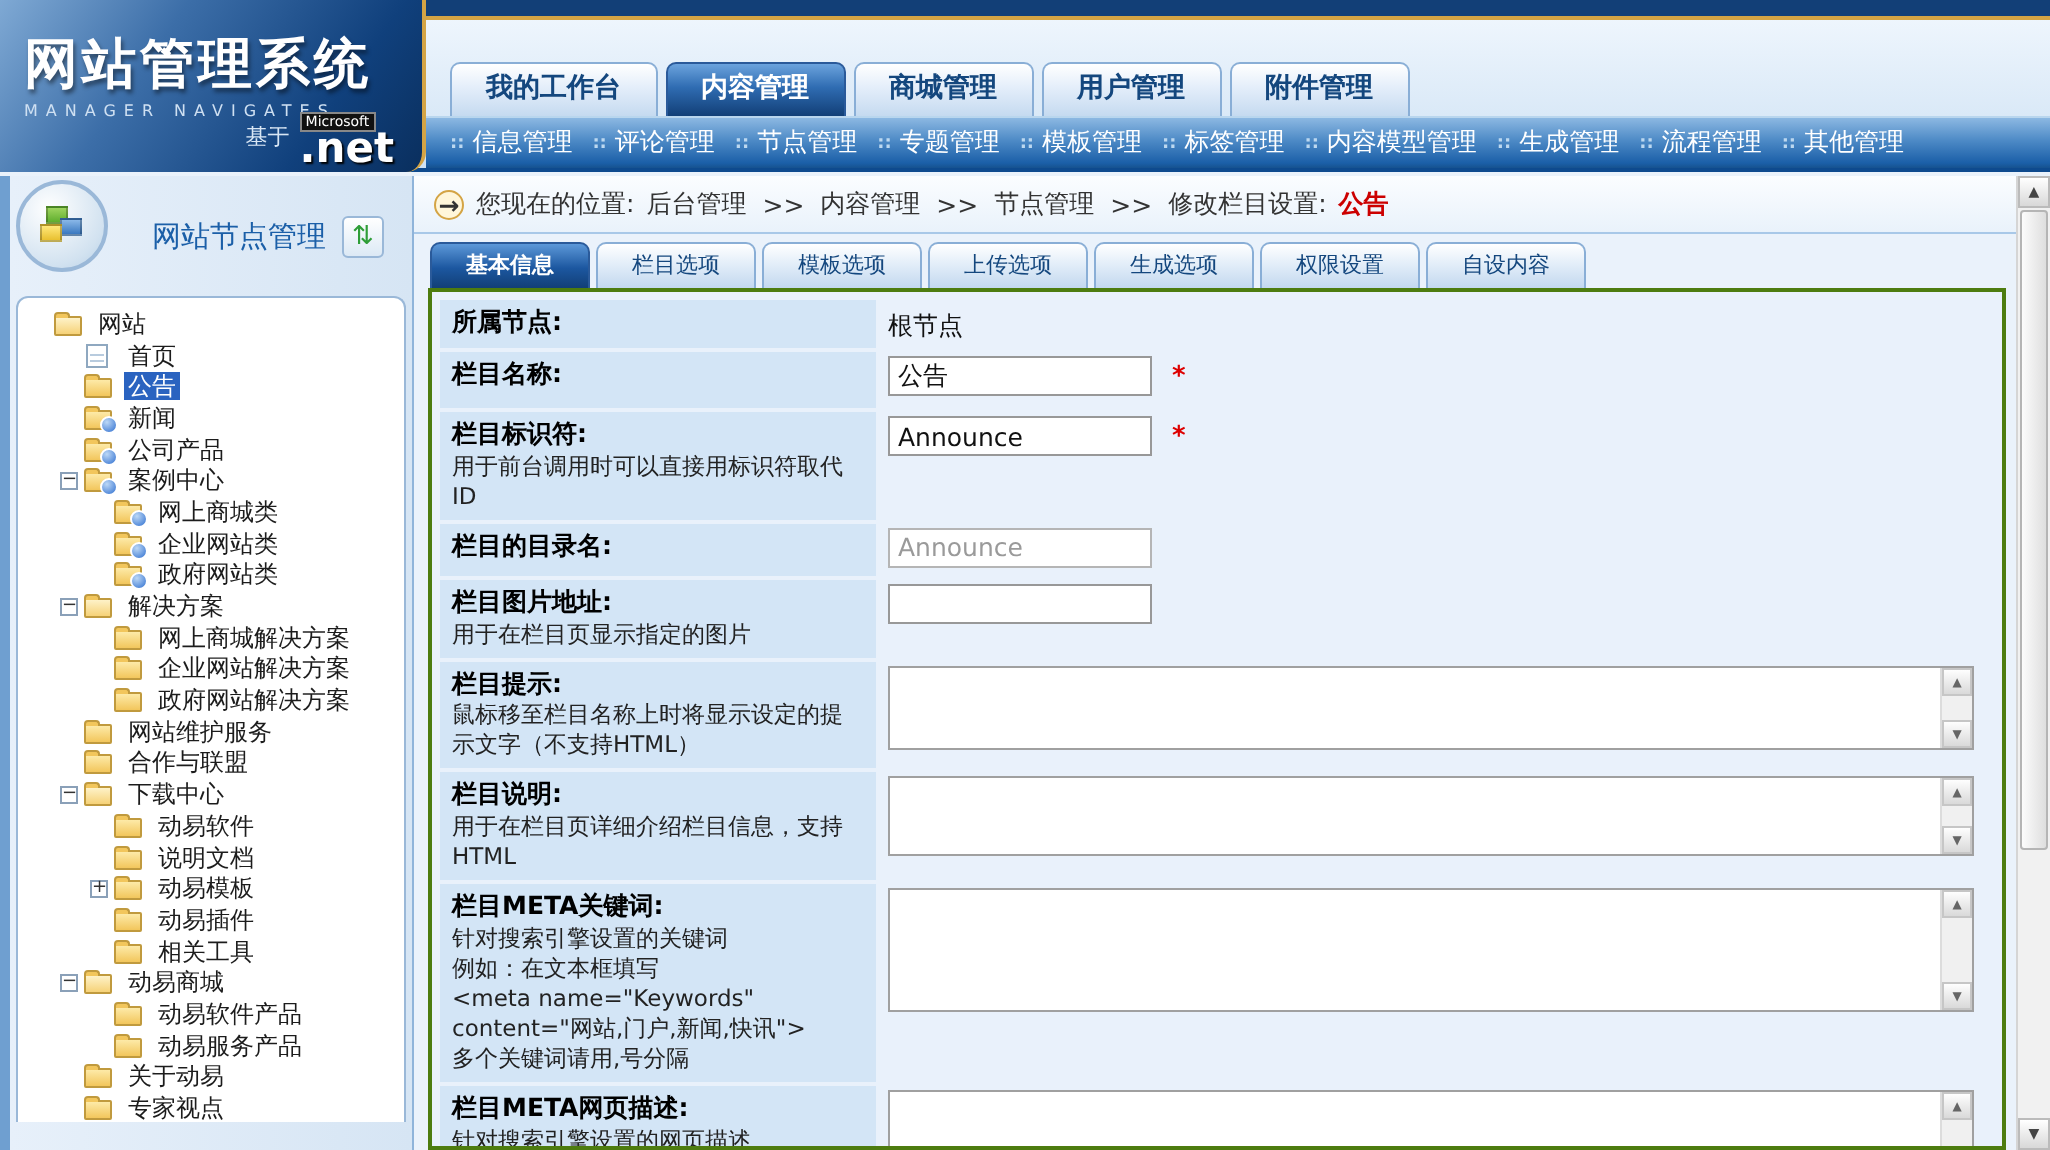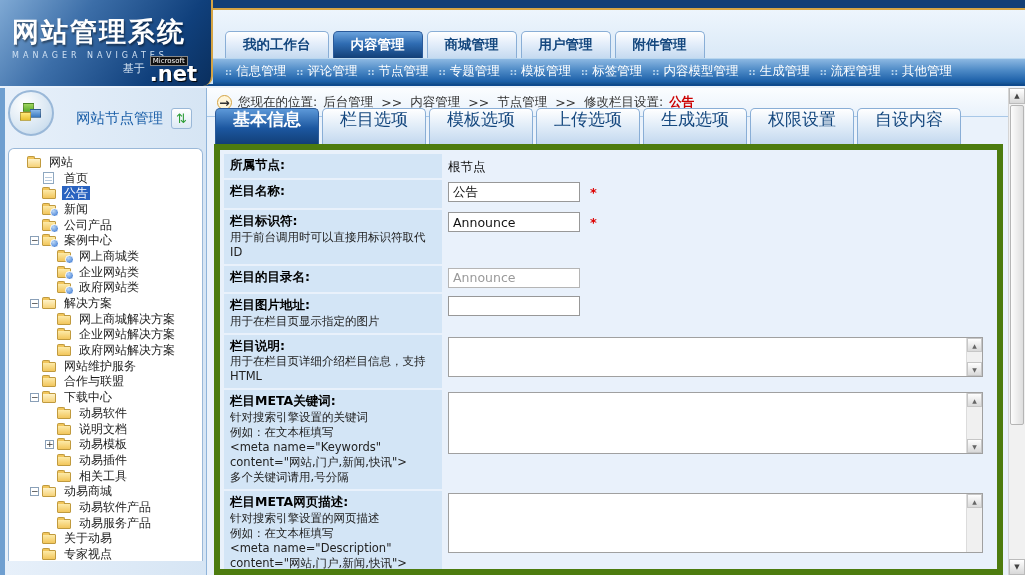--- a/index.html
+++ b/index.html
@@ -75,26 +75,26 @@
   .crumb-bar { flex:none; height:29px; display:flex; align-items:center; gap:6px; padding:0 10px;
                background:linear-gradient(#fbfdff,#e9f2fb); border-bottom:1px solid #a8c8e8; white-space:nowrap; }
   .crumb-icon { flex:none; width:15px; height:15px; border-radius:50%; border:1px solid #d4a445; background:#fff6da;
                 color:#e08a00; font-size:10px; line-height:13px; text-align:center; font-weight:bold; }
   .crumb-bar span { font-size:12.5px; color:#333; }
   .crumb-link { cursor:pointer; }
   .crumb-sep { color:#555; margin:0 2px; }
   .crumb-hl { color:#cc0000 !important; font-weight:bold; }
 
   .ftabs-row { flex:none; height:27px; display:flex; align-items:flex-end; gap:3px; padding-left:8px; }
-  .f-tab { height:36px; line-height:21px; padding:0 17px; font-size:17px; color:#14477e;
+  .f-tab { height:23px; line-height:21px; padding:0 17px; font-size:11px; color:#14477e;
            background:linear-gradient(#ffffff,#e0ecf8 50%,#c3d8ef); border:1px solid #89aed6; border-bottom:none;
            border-radius:5px 5px 0 0; cursor:pointer; white-space:nowrap; }
   .f-tab.active { background:linear-gradient(#5c98d8,#1c57a0 55%,#123f77); color:#fff; font-weight:bold; border-color:#2a5a9a; }
 
-  .form-panel { flex:1; margin:0 5px 0 7px; border:6px solid #4d7c0f; background:#e9f1fb; padding:4px; overflow:hidden; }
+  .form-panel { flex:1; margin:0 5px 0 7px; border:2px solid #4d7c0f; background:#e9f1fb; padding:4px; overflow:hidden; }
   .f-row { display:flex; margin-bottom:2px; }
   .row-label { flex:none; width:218px; background:#d3e5f6; padding:3px 6px 4px; }
   .lt { font-size:12.5px; font-weight:bold; color:#000; line-height:1.35; }
   .ld { font-size:11.5px; color:#222; line-height:1.3; white-space:pre-line; }
   .row-value { flex:1; padding:2px 8px 2px 6px; display:flex; align-items:flex-start; }
   .val-text { font-size:12.5px; color:#111; padding-top:3px; }
   .f-input { width:132px; height:20px; border:1px solid #989898; font-family:inherit; font-size:12.5px; padding:1px 4px; background:#fff; color:#111; }
   .f-input:disabled { color:#9a9a9a; border-color:#b5b5b5; }
   .req { color:#dd0000; font-weight:bold; font-size:13px; margin-left:10px; padding-top:3px; }
   .note { color:#2060c0; font-size:12.5px; margin-left:10px; padding-top:3px; }
@@ -431,20 +431,35 @@
             <div class="row-label">
               <div class="lt">栏目图片地址:</div>
               <div class="ld">用于在栏目页显示指定的图片</div>
             </div>
             <div class="row-value">
               <input class="f-input" style="">
             </div>
           </div>
           <div class="f-row" style="min-height: 50px;">
             <div class="row-label">
+              <div class="lt">栏目提示:</div>
+              <div class="ld">鼠标移至栏目名称上时将显示设定的提示文字（不支持HTML）</div>
+            </div>
+            <div class="row-value">
+              <div class="fake-ta" style="height: 42px;">
+                <div class="ta-body"></div>
+                <div class="ta-scroll">
+                  <div class="ta-btn">▲</div>
+                  <div class="ta-btn">▼</div>
+                </div>
+              </div>
+            </div>
+          </div>
+          <div class="f-row" style="min-height: 50px;">
+            <div class="row-label">
               <div class="lt">栏目说明:</div>
               <div class="ld">用于在栏目页详细介绍栏目信息，支持HTML</div>
             </div>
             <div class="row-value">
               <div class="fake-ta" style="height: 40px;">
                 <div class="ta-body"></div>
                 <div class="ta-scroll">
                   <div class="ta-btn">▲</div>
                   <div class="ta-btn">▼</div>
                 </div>

